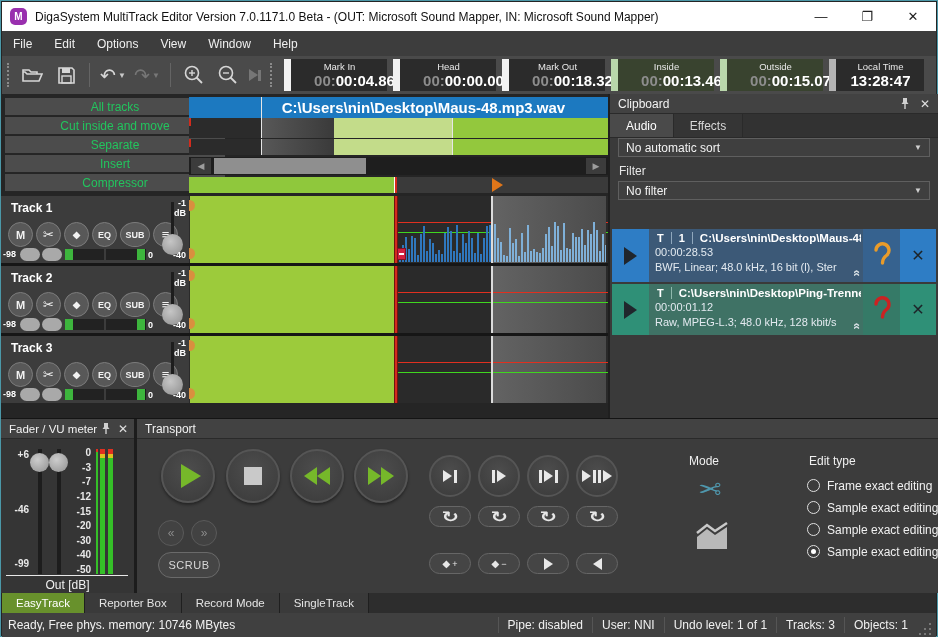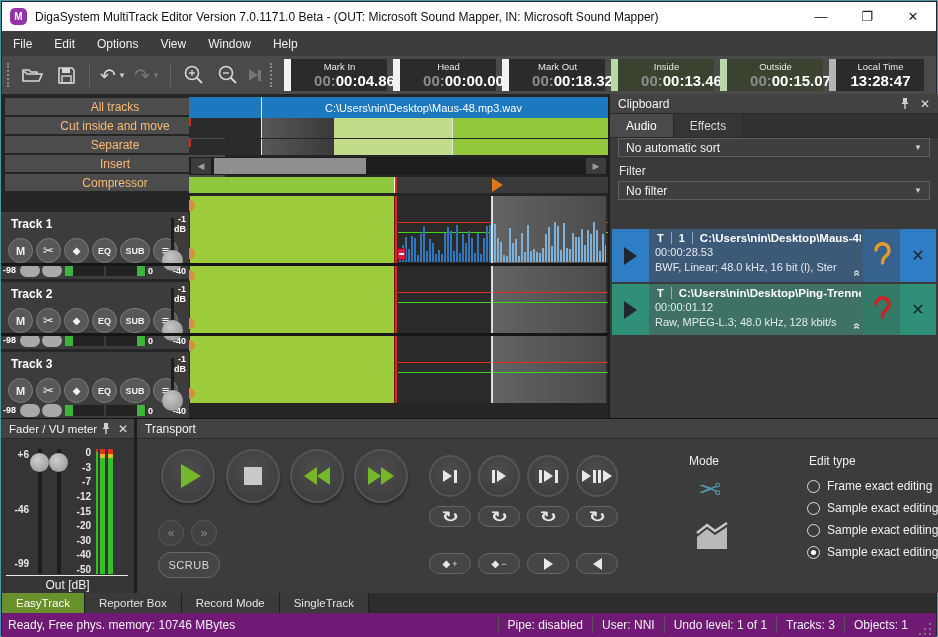--- a/index.html
+++ b/index.html
@@ -31,44 +31,44 @@
   .timebox{width:103px;height:32px;margin-right:6px;display:flex;background:#2b2b2b;position:relative;padding-left:8px;flex-direction:column;align-items:center;justify-content:center;}
   .timebox .bar{position:absolute;left:0;top:0;bottom:0;width:7px;background:#f2f2f2;}
   .timebox.green{background:#39432f;}
   .timebox.green .bar{background:#b9d7ab;}
   .timebox.time .bar{background:#b4b4b4;}
   .tb-label{font-size:9.5px;color:#e8e8e8;line-height:11px;}
   .tb-value{font-size:15px;font-weight:bold;color:#fff;line-height:17px;white-space:nowrap;}
   .tb-dim{color:#8d8d8d;margin-left:30px;}
 
   
-  .editbtn{position:absolute;left:4px;width:220px;height:18px;background:#4c4c4c;color:#fdba74;font-size:12px;display:flex;align-items:center;justify-content:center;border-bottom:1px solid #262626;}
+  .editbtn{position:absolute;left:4px;width:220px;height:18px;background:#4c4c4c;color:#22c55e;font-size:12px;display:flex;align-items:center;justify-content:center;border-bottom:1px solid #262626;}
 
   
   .ov-row1{position:absolute;left:188px;top:96px;width:419px;height:21px;background:#1c79c0;display:flex;align-items:center;justify-content:center;}
-  .ov-file{color:#fff;font-size:11px;font-weight:normal;padding-left:50px;white-space:nowrap;}
+  .ov-file{color:#fff;font-size:15px;font-weight:bold;padding-left:50px;white-space:nowrap;}
   .ov-row{position:absolute;left:188px;width:419px;}
   .seg{position:absolute;top:0;bottom:0;}
   .vline{position:absolute;width:1px;background:#e6e6e6;}
   .redtick{position:absolute;left:0;width:2px;height:8px;background:#d22b1d;}
 
   
   .sbar{position:absolute;left:188px;top:156px;width:419px;height:18px;background:#1e1e1e;}
   .sarrow{position:absolute;top:1px;width:20px;height:16px;background:#3c3c3c;color:#9d9d9d;font-size:9px;display:flex;align-items:center;justify-content:center;}
   .sthumb{position:absolute;left:25px;top:1px;width:152px;height:16px;background:#8f8f8f;}
 
   
   .ruler{position:absolute;left:188px;top:176px;width:419px;height:16px;background:#3a3a3a;}
   .ruler .gr{position:absolute;left:0;top:0;bottom:0;width:205px;background:#8fc83c;}
   .ruler .red{position:absolute;left:205px;top:0;bottom:0;width:3px;background:#d42a1e;border-left:1px solid #fff;}
   .ph-tri{position:absolute;left:303px;top:1px;width:0;height:0;border-left:11px solid #e0761a;border-top:7px solid transparent;border-bottom:7px solid transparent;}
 
   
   .trackrow{position:absolute;left:0;width:938px;height:67px;}
-  .thead{position:absolute;left:0;top:16px;width:188px;height:67px;background:#3c3c3c;}
+  .thead{position:absolute;left:0;top:0;width:188px;height:67px;background:#3c3c3c;}
   .tname{position:absolute;left:10px;top:5px;color:#fff;font-size:12px;font-weight:bold;}
   .cbtn{position:absolute;top:26px;width:25px;height:25px;border-radius:50%;background:#585858;border:1px solid #7c7c7c;color:#f2f2f2;display:flex;align-items:center;justify-content:center;font-size:11px;font-weight:bold;}
   .cbtn.small{font-size:9px;}
   .gain{position:absolute;left:2px;top:53px;color:#fff;font-size:9px;font-weight:bold;}
   .oval{position:absolute;top:52px;width:20px;height:13px;border-radius:7px;background:#a9a9a9;}
   .meter{position:absolute;left:64px;top:53px;width:81px;height:11px;background:#1c1c1c;display:flex;align-items:center;}
   .meter .g{width:8px;height:11px;background:#3db53d;}
   .meter .d{width:31px;height:11px;background:#222;}
   .meter .gap{width:2px;height:11px;background:#3c3c3c;}
   .panlbl{position:absolute;left:147px;top:54px;color:#fff;font-size:9px;font-weight:bold;}
@@ -145,31 +145,31 @@
   .dtri{width:0;height:0;border-top:9px solid transparent;border-bottom:9px solid transparent;}
   .dtri.r{border-left:13px solid #76b82a;}
   .dtri.l{border-right:13px solid #76b82a;}
   .wtri{width:0;height:0;border-top:6px solid transparent;border-bottom:6px solid transparent;}
   .wtri.r{border-left:9px solid #e8e8e8;}
   .vbar{width:3px;height:13px;background:#e8e8e8;}
   .skip{position:absolute;width:26px;height:26px;border-radius:50%;background:#424242;border:1px solid #5a5a5a;color:#8a8a8a;font-size:12px;display:flex;align-items:center;justify-content:center;}
   .scrub{position:absolute;width:62px;height:26px;border-radius:13px;background:#454545;border:1px solid #6a6a6a;color:#d8d8d8;font-size:11px;display:flex;align-items:center;justify-content:center;letter-spacing:.5px;}
   .mvlbl{color:#f0f0f0;font-size:12px;position:absolute;}
   .scissors{position:absolute;color:#4f97ad;font-size:28px;transform:scaleX(-1);}
-  .radio-row{position:absolute;display:flex;align-items:center;gap:7px;white-space:nowrap;}
+  .radio-row{position:absolute;display:flex;align-items:flex-start;gap:7px;white-space:nowrap;}
   .radio{width:13px;height:13px;border:1px solid #e0e0e0;border-radius:50%;flex:none;background:#3c3c3c;}
   .radio.sel::after{content:"";display:block;width:5px;height:5px;margin:3px;border-radius:50%;background:#fff;}
   .radio-lbl{color:#f0f0f0;font-size:12px;}
   .loopg{color:#e6e6e6;font-size:15px;font-weight:bold;transform:scaleX(1.4);}
 
   
   .tabbar{position:absolute;left:1px;top:592px;right:1px;height:20px;background:#2d2d2d;display:flex;}
   .btab{padding:0 14px;display:flex;align-items:center;font-size:11.5px;color:#e4e4e4;background:#3a3a3a;border-right:1px solid #1f1f1f;}
   .btab.active{background:#68912c;color:#fff;}
-  .statusbar{position:absolute;left:1px;top:612px;right:1px;height:24px;background:#701a75;display:flex;align-items:center;color:#f0f0f0;font-size:12px;}
+  .statusbar{position:absolute;left:1px;top:612px;right:1px;height:24px;background:#404040;display:flex;align-items:center;color:#f0f0f0;font-size:12px;}
   .st-left{margin-left:6px;}
   .st-right{margin-left:auto;display:flex;align-items:center;height:100%;}
   .st-seg{padding:0 9px;border-left:1px solid #555;height:16px;display:flex;align-items:center;}
   .gripc{width:14px;height:14px;margin:6px 3px 0 2px;background:
     radial-gradient(circle 1px at 11px 3px,#777 99%,transparent),
     radial-gradient(circle 1px at 11px 8px,#777 99%,transparent),
     radial-gradient(circle 1px at 6px 8px,#777 99%,transparent),
     radial-gradient(circle 1px at 11px 13px,#777 99%,transparent),
     radial-gradient(circle 1px at 6px 13px,#777 99%,transparent),
     radial-gradient(circle 1px at 1px 13px,#777 99%,transparent);}

